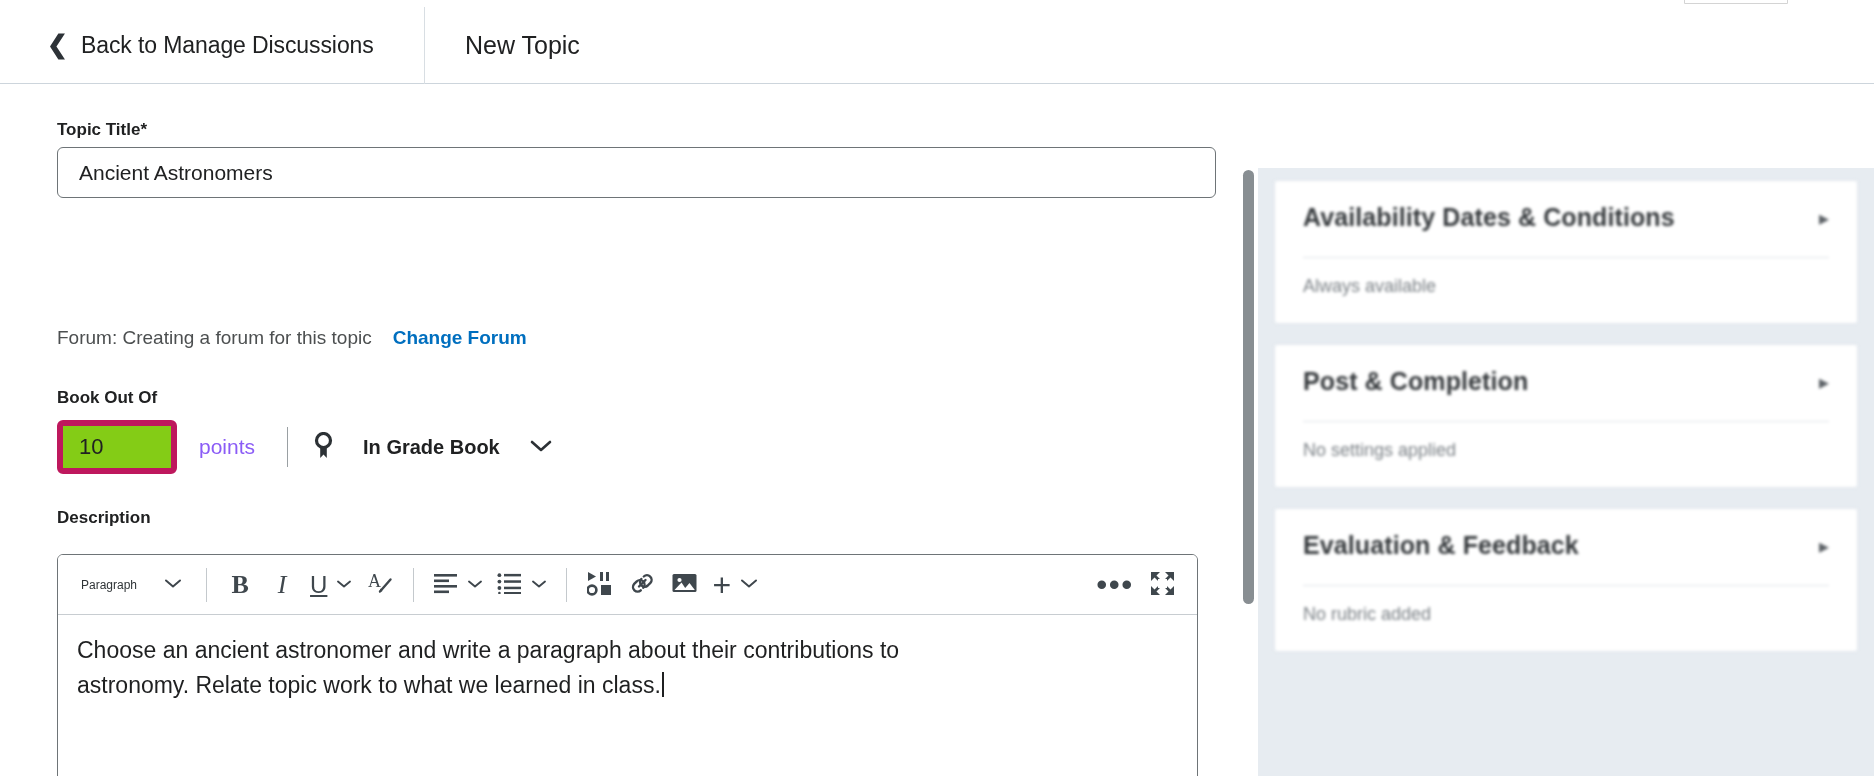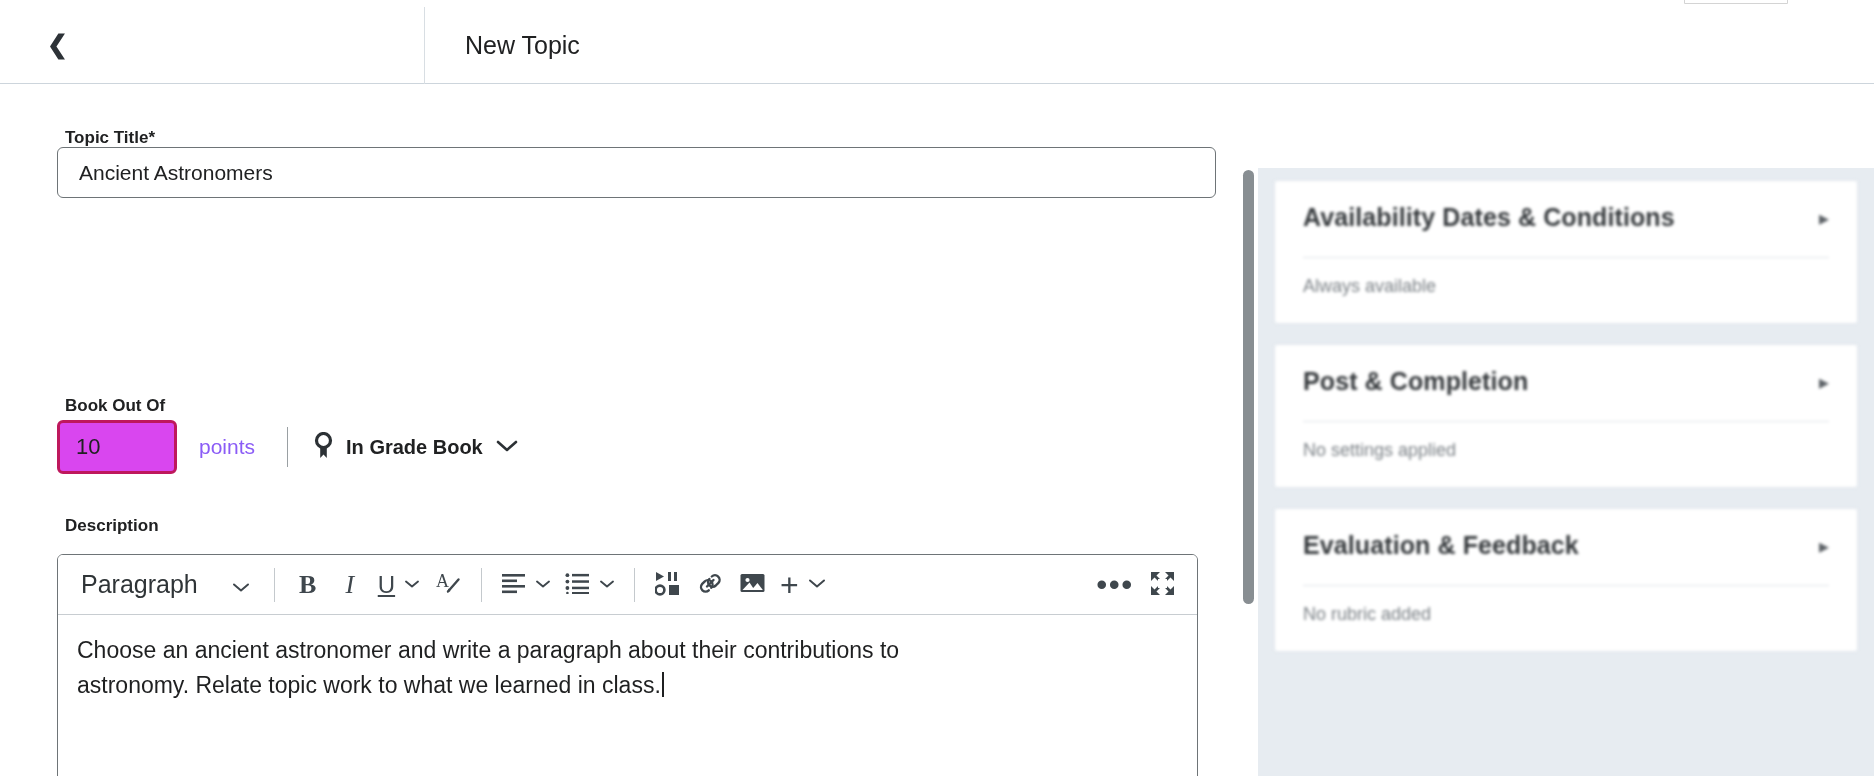--- a/index.html
+++ b/index.html
@@ -99,21 +99,21 @@
     width: 1248px;
     height: 692px;
     padding: 0 0 0 57px;
     background: #ffffff;
   }
 
   .field-label {
     font-size: 17px;
     font-weight: bold;
     color: #202122;
-    margin: 8px;
+    margin: 0;
   }
   .label-topic-title { position: absolute; left: 57px; top: 36px; }
   .req-star { font-weight: bold; }
 
   .topic-title-input {
     position: absolute;
     left: 57px; top: 63px;
     width: 1159px;
     height: 51px;
     border: 1px solid #6e7477;
@@ -149,44 +149,44 @@
 
   .grade-row {
     position: absolute;
     left: 57px; top: 336px;
     display: flex;
     align-items: center;
   }
   .grade-input {
     width: 120px;
     height: 54px;
-    border: 3px solid #be185d;
+    border: 6px solid #be185d;
     border-radius: 6px;
-    background: #d946ef;
+    background: #84cc16;
     font-size: 22px;
     color: #202122;
     padding: 0 16px;
     font-family: "Liberation Sans", sans-serif;
     outline: none;
   }
   .points-label {
     font-size: 21px;
     color: #8b5cf6;
     margin-left: 22px;
   }
   .grade-divider {
     width: 1px;
     height: 40px;
     background: #9aa0a3;
     margin: 0 26px 0 32px;
   }
   .grade-book-btn {
     display: flex;
     align-items: center;
-    gap: 13px;
+    gap: 30px;
     cursor: pointer;
     background: none;
     border: none;
     padding: 0;
     font-family: "Liberation Sans", sans-serif;
   }
   .grade-book-label {
     font-size: 20px;
     font-weight: bold;
     color: #202122;
@@ -233,27 +233,27 @@
     background: none;
     cursor: pointer;
     color: #3f474d;
     padding: 0 7px;
     font-family: "Liberation Sans", sans-serif;
   }
   .tb-btn.with-caret { gap: 9px; }
   .para-select {
     display: flex;
     align-items: center;
-    gap: 34px;
+    gap: 27px;
     height: 42px;
     padding: 0 12px 0 13px;
     border: none;
     background: none;
     cursor: pointer;
-    font-size: 25px;
+    font-size: 12px;
     color: #2f3437;
     font-family: "Liberation Sans", sans-serif;
   }
   .gl-b { font-size: 26px; font-weight: bold; font-family: "Liberation Serif", serif; }
   .gl-i { font-size: 26px; font-style: italic; font-family: "Liberation Serif", serif; }
   .gl-u { font-size: 24px; text-decoration: underline; font-family: "Liberation Sans", sans-serif; }
   .gl-plus { font-size: 32px; line-height: 1; font-weight: 300; }
   .gl-dots { font-size: 30px; line-height: 0.4; letter-spacing: 2px; font-weight: 700; }
 
   .tb-spacer { flex: 1 1 auto; }
@@ -344,35 +344,40 @@
 <div id="app">
 
   <div class="page-top-strip">
     <div class="tab-hint"></div>
   </div>
 
   <div class="header">
     <div class="header-left">
       <div class="back-link">
         <span class="chevron-left">❮</span>
+        <span class="back-text">Back to Manage Discussions</span>
       </div>
     </div>
     <div class="header-title">New Topic</div>
   </div>
 
   <div class="content">
 
     <div class="main-col">
 
       <div class="field-label label-topic-title">
         <span>Topic Title</span><span class="req-star">*</span>
       </div>
 
       <input class="topic-title-input" type="text" value="Ancient Astronomers" style="">
 
+      <div class="forum-row">
+        <span class="forum-text">Forum: Creating a forum for this topic</span>
+        <span class="change-forum-link">Change Forum</span>
+      </div>
 
       <div class="field-label label-grade">Book Out Of</div>
 
       <div class="grade-row">
         <input class="grade-input" type="text" value="10" style="">
         <span class="points-label">points</span>
         <span class="grade-divider"></span>
         <button class="grade-book-btn">
           <span class="ribbon-icon">
             <svg width="19" height="27" viewBox="0 0 19 27">

